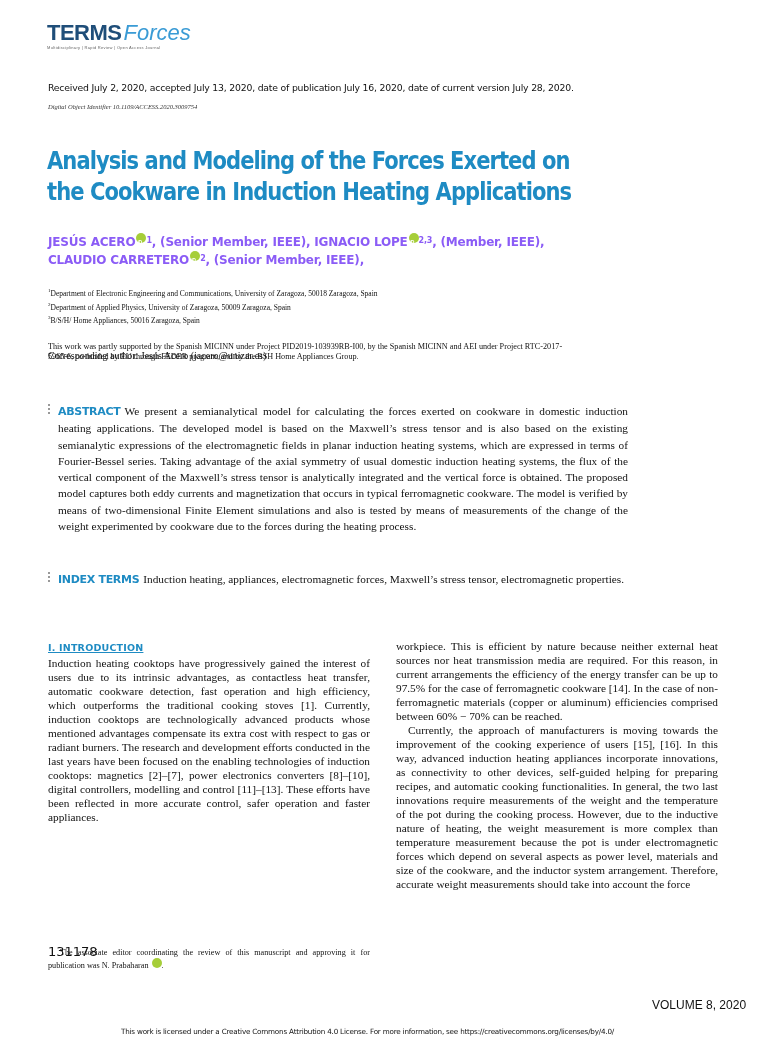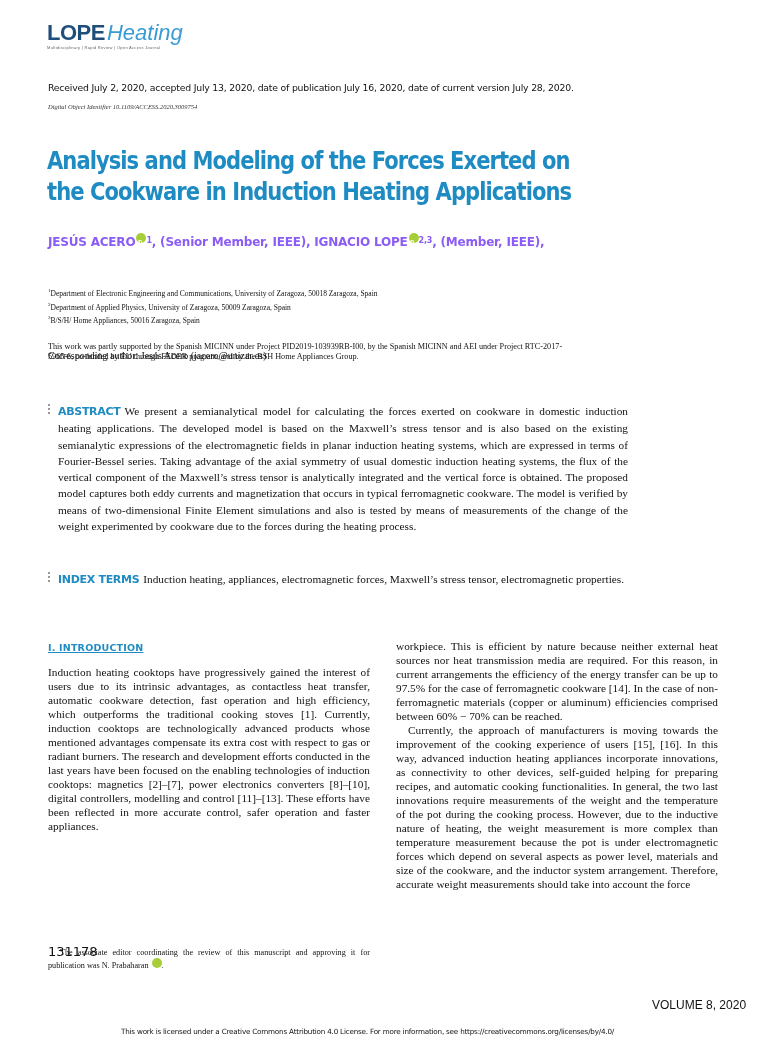--- a/index.html
+++ b/index.html
@@ -22,48 +22,51 @@
   .funding { left:48px; top:342px; width:520px; font-size:8.2px; line-height:10px; color:#111; }
   .abstract { left:58px; top:403px; width:570px; font-size:11.3px; line-height:16.3px; text-align:justify; color:#111; }
   .marker { position:absolute; left:48px; width:3px; }
   .marker span { display:block; width:2px; height:2px; background:#999; margin-bottom:2px; }
   .kw { font-family:"DejaVu Sans", sans-serif; font-weight:bold; color:#1e8bc3; font-size:11px; margin-right:4px; letter-spacing:-0.3px; }
   .index { left:58px; top:571px; width:570px; font-size:11.3px; line-height:16.3px; text-align:justify; color:#111; }
   .section-h { left:48px; top:642px; font-family:"DejaVu Sans", sans-serif; font-weight:bold; font-size:9.5px; color:#1e8bc3; letter-spacing:0.2px;text-decoration:underline; }
   .col { font-size:11.3px; line-height:14px; text-align:justify; color:#111; }
   .col p { margin:0; }
   .col p.indent { text-indent:12px; }
-  .col-left { left:48px; top:656px; width:322px;margin-top:9px; }
+  .col-left { left:48px; top:656px; width:322px; }
   .col-right { left:396px; top:639px; width:322px; }
   .footnote { left:48px; top:946px; width:322px; font-size:8.2px; line-height:13px; text-align:justify; color:#111; }
   .footnote .indent { text-indent:12px; display:block; }
   .page-num { left:48px; top:944px; font-family:"DejaVu Sans", sans-serif; font-size:13px; color:#111; }
   .license { left:121px; top:1027px; font-family:"DejaVu Sans", sans-serif; font-size:7.2px; color:#111; letter-spacing:-0.2px; }
   .volume { left:652px; top:998px; font-family:Liberation Sans, sans-serif; font-size:12px; color:#111; }
 </style>
 </head>
 <body>
 
 <div class="abs logo">
-  <span class="logo-ieee">LOPE</span>
-  <span class="logo-access">Heating</span>
+  <span class="logo-ieee">TERMS</span>
+  <span class="logo-access">Forces</span>
 </div>
 <div class="abs logo-sub">Multidisciplinary | Rapid Review | Open Access Journal</div>
 
 <div class="abs received">Received July 2, 2020, accepted July 13, 2020, date of publication July 16, 2020, date of current version July 28, 2020.</div>
 <div class="abs doi">Digital Object Identifier 10.1109/ACCESS.2020.3009754</div>
 
 <div class="abs title">
   <div>Analysis and Modeling of the Forces Exerted on</div>
   <div>the Cookware in Induction Heating Applications</div>
 </div>
 
 <div class="abs authors">
   <div>
     <span>JESÚS ACERO</span><span class="orcid"></span><sup class="aff">1</sup><span>, (Senior Member, IEEE), </span><span>IGNACIO LOPE</span><span class="orcid"></span><sup class="aff">2,3</sup><span>, (Member, IEEE),</span>
+  </div>
+  <div>
+    <span>CLAUDIO CARRETERO</span><span class="orcid"></span><sup class="aff">2</sup><span>, (Senior Member, IEEE),</span>
   </div>
 </div>
 
 <div class="abs affils">
   <div><sup>1</sup><span>Department of Electronic Engineering and Communications, University of Zaragoza, 50018 Zaragoza, Spain</span></div>
   <div><sup>2</sup><span>Department of Applied Physics, University of Zaragoza, 50009 Zaragoza, Spain</span></div>
   <div><sup>3</sup><span>B/S/H/ Home Appliances, 50016 Zaragoza, Spain</span></div>
 </div>
 
 <div class="abs corr">Corresponding author: Jesús Acero (jacero@unizar.es)</div>

